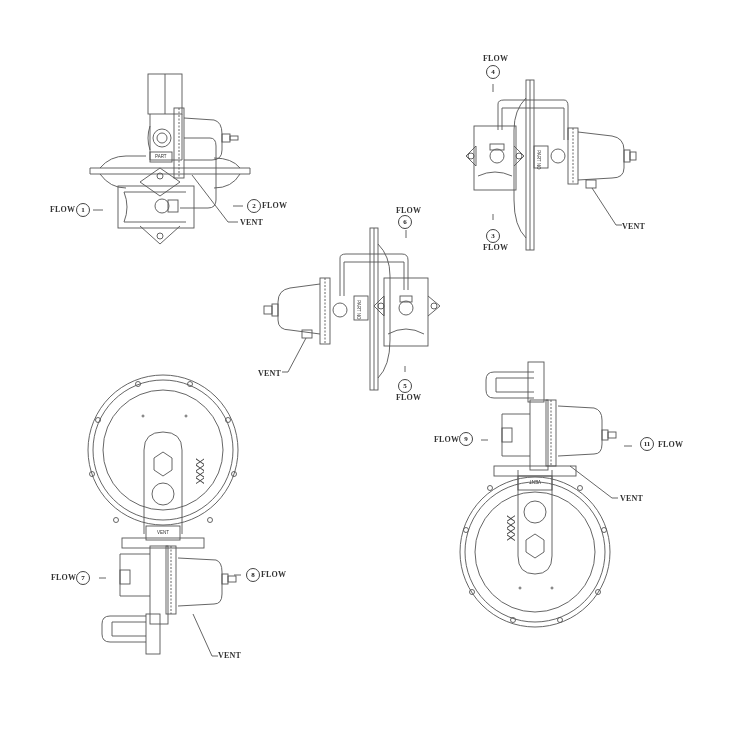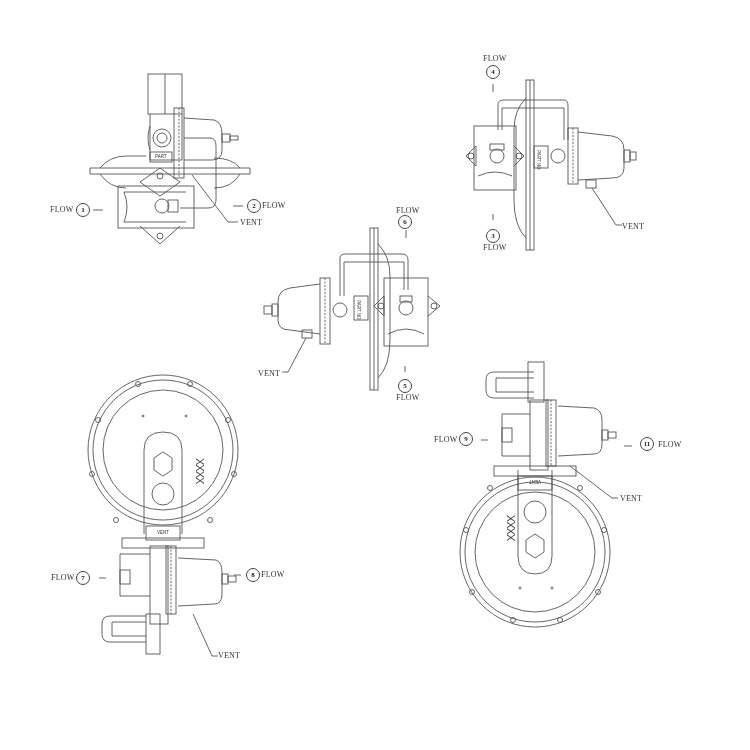--- a/index.html
+++ b/index.html
@@ -1,19 +1,19 @@
 <!DOCTYPE html>
 <html><head>
 <meta charset="utf-8">
 <style>
   html, body { margin:0; padding:0; background:#ffffff; }
   body { width:750px; height:750px; position:relative; overflow:hidden;
          font-family:"Liberation Serif","DejaVu Serif",serif; color:#222; }
   svg { position:absolute; left:0; top:0; }
-  .lbl { position:absolute; font-size:8px; font-weight:normal; letter-spacing:0.2px;
+  .lbl { position:absolute; font-size:8px; font-weight:bold; letter-spacing:0.2px;
          color:#333; white-space:nowrap; line-height:10px; }
   .num { position:absolute; width:12px; height:12px; border:1px solid #444; border-radius:50%;
          font-size:7px; font-weight:bold; text-align:center; line-height:12px; background:#fff;
          color:#222; box-sizing:content-box; }
   .stamp { position:absolute; font-size:4.5px; font-family:"Liberation Sans",sans-serif; color:#333; }
   .xxxx { position:absolute; font-size:11px; font-family:"Liberation Sans",sans-serif; color:#444;
           writing-mode:vertical-rl; letter-spacing:-1px; }
 </style>
 </head>
 <body>

